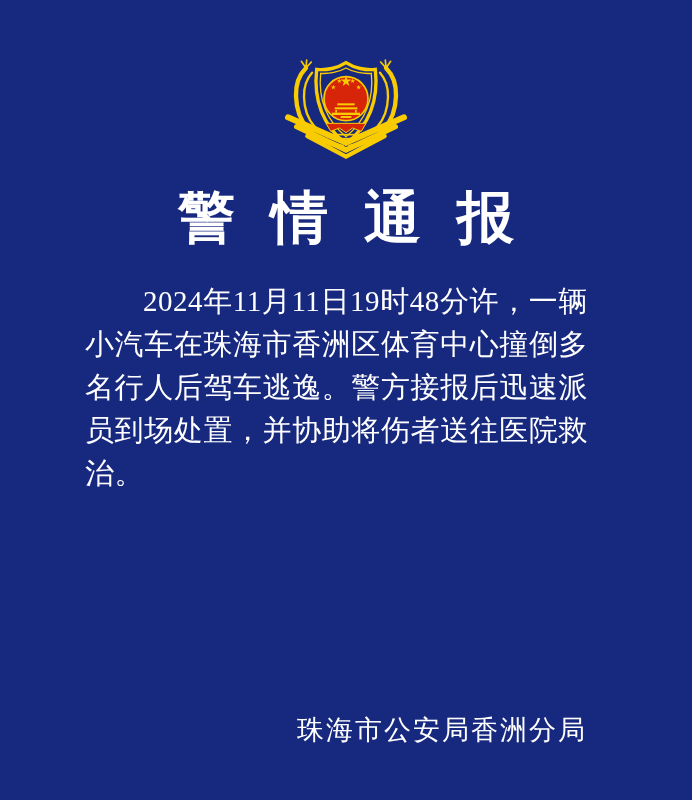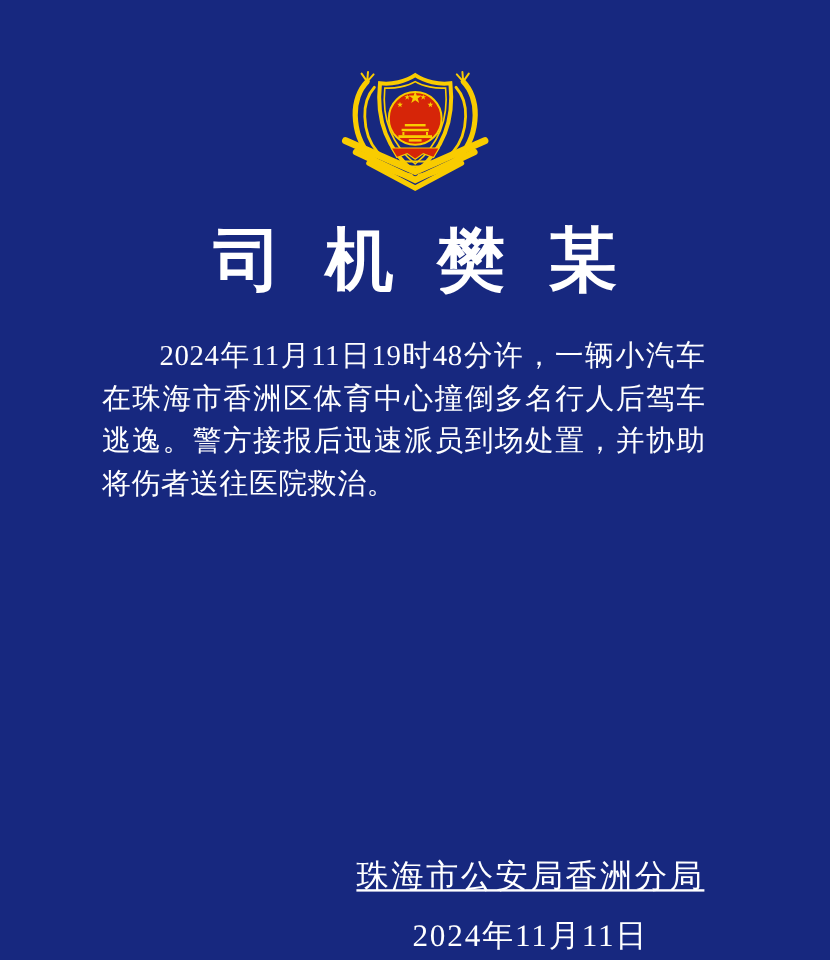--- a/index.html
+++ b/index.html
@@ -22,40 +22,39 @@
     margin:24px 0 0 0;
     display:flex;justify-content:center;
     padding-left:36px;            
     font-size:57px;line-height:1.2;
     font-weight:bold;
     letter-spacing:36px;
     color:var(--text,#ffffff);
   }
   .body{
     margin:28px 104px 0 85px;
-    font-size:24px;
+    font-size:29px;
     line-height:1.48;
     letter-spacing:0.5px;
     text-align:justify;
   }
   .body p{
     margin:0;
     text-indent:2em;
   }
   .signature{
     position:absolute;
     top:712px;
     left:196px;
     width:492px;
     text-align:center;
   }
   .agency{
     font-size:27px;
     letter-spacing:2px;
-    text-decoration:underline;
   }
   .date{
     margin-top:14px;
     font-size:26px;
     letter-spacing:1.5px;
   }
 </style>
 </head>
 <body>
 
@@ -96,24 +95,23 @@
       <rect class="gold-fill" x="79" y="91" width="42" height="3.5"></rect>
       <rect class="gold-fill" x="92" y="96" width="16" height="3"></rect>
 
       <path class="red-fill" d="M70 107 L130 107 L123 119 L110 114 L100 121 L90 114 L77 119 Z" stroke="var(--gold,#f9cc00)" stroke-width="1.5"></path>
 
       <path class="gold-stroke" d="M80 124 L120 124" stroke-width="2.5"></path>
       <path class="gold-stroke" d="M88 130 L112 130" stroke-width="2.5"></path>
     </svg>
   </div>
 
-  <h1 class="title">司机樊某</h1>
+  <h1 class="title">警情通报</h1>
 
   <div class="body">
     <p>2024年11月11日19时48分许，一辆小汽车在珠海市香洲区体育中心撞倒多名行人后驾车逃逸。警方接报后迅速派员到场处置，并协助将伤者送往医院救治。</p>
   </div>
 
   <div class="signature">
     <div class="agency">珠海市公安局香洲分局</div>
-    <div class="date">2024年11月11日</div>
   </div>
 
 </div>
 
 </body></html>

